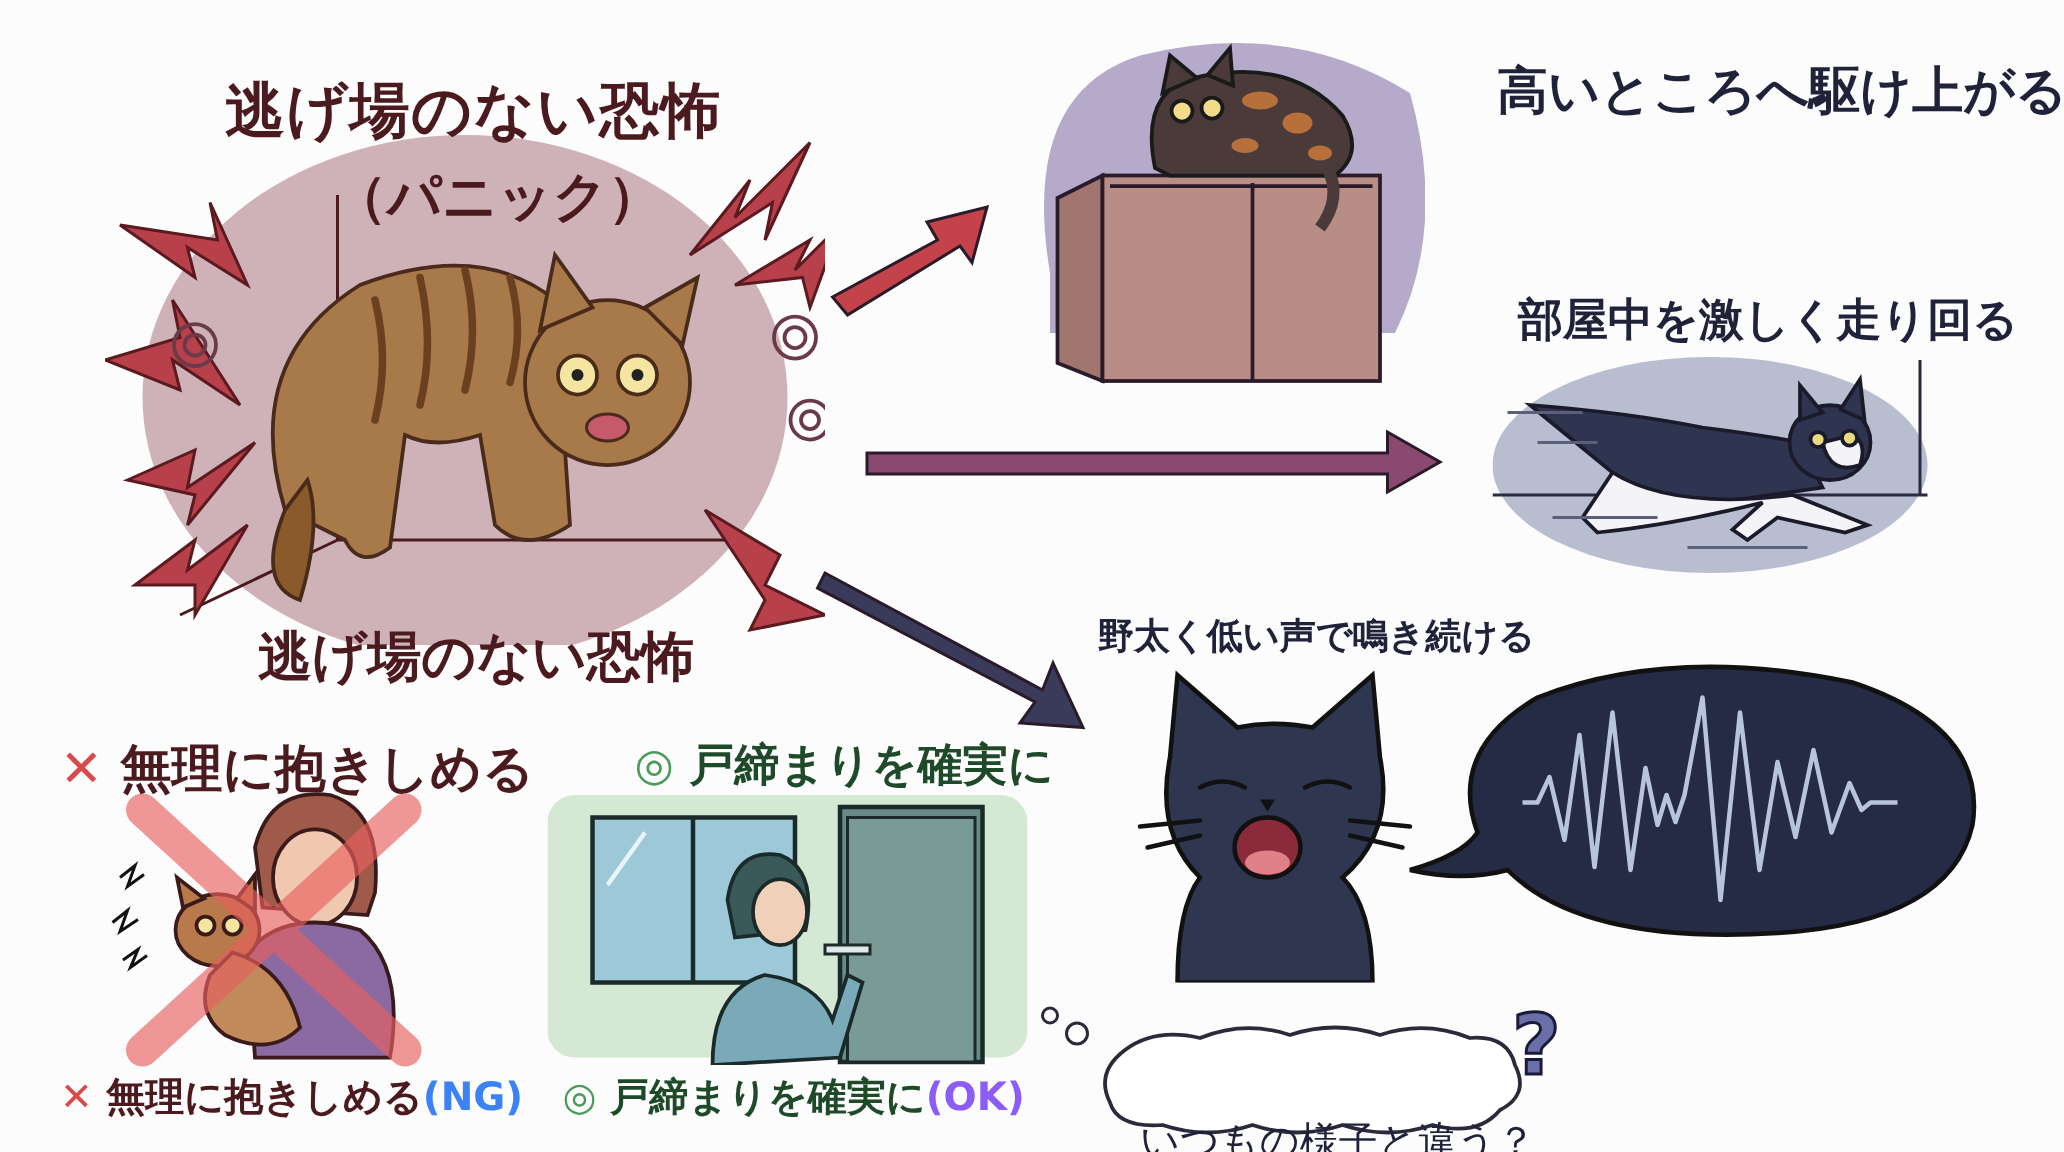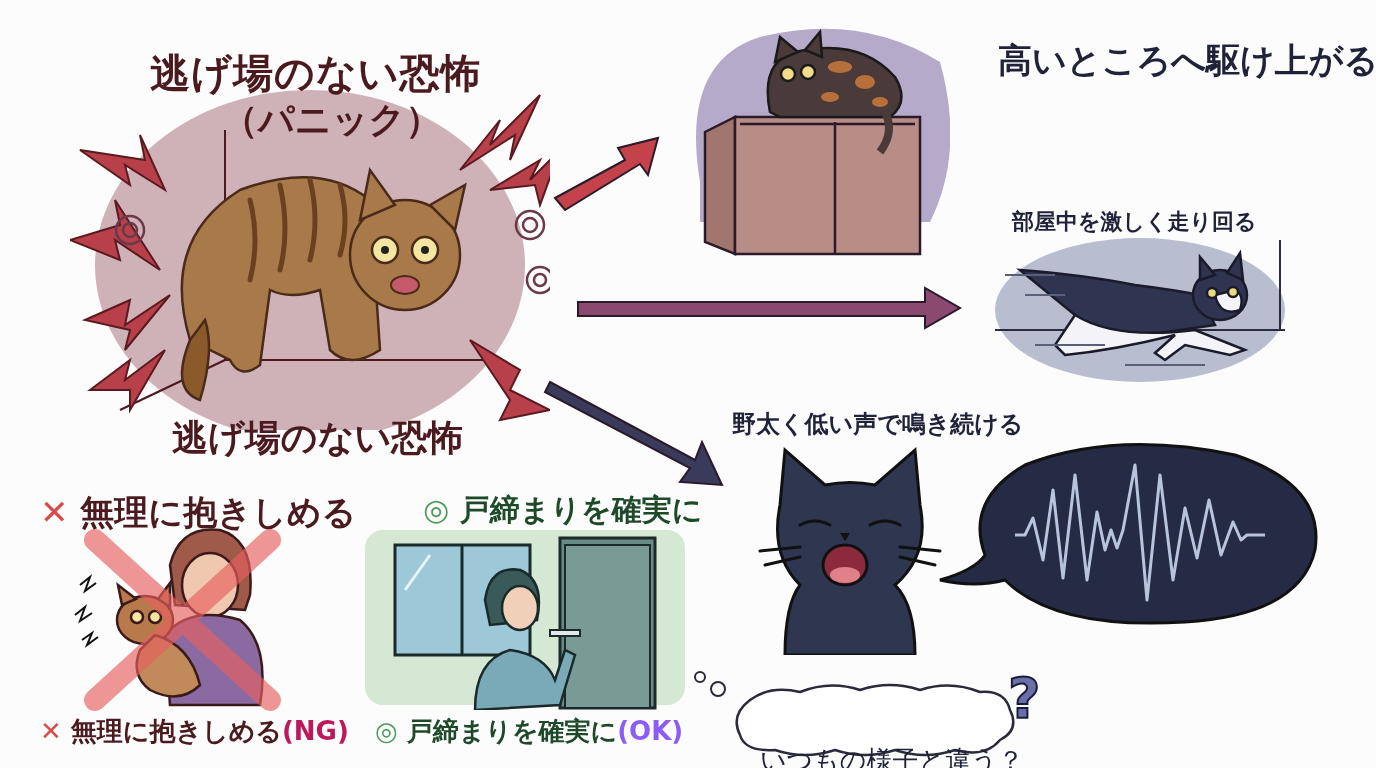--- a/index.html
+++ b/index.html
@@ -60,21 +60,21 @@
     <g stroke="#6a4020" stroke-width="5" fill="none" stroke-linecap="round">
       <path d="M180,110 Q190,150 180,190"></path>
       <path d="M210,95 Q220,140 210,180"></path>
       <path d="M240,90 Q250,130 240,170"></path>
       <path d="M270,95 Q280,130 270,165"></path>
     </g>
   </svg>
 </div>
 
 <div class="abs txt maroon" style="left:150px;top:46px;font-size:40px;letter-spacing:1px;">逃げ場のない恐怖</div>
-<div class="abs txt maroon" style="left:222px;top:96px;font-size:36px;font-family:Liberation Mono, monospace;">（パニック）</div>
+<div class="abs txt maroon" style="left:222px;top:107px;font-size:36px;font-family:Liberation Mono, monospace;">（パニック）</div>
 <div class="abs txt maroon" style="left:172px;top:414px;font-size:36px;">逃げ場のない恐怖</div>
 
 <svg class="abs" style="left:540px;top:120px;" width="440" height="380">
   <g stroke="#2a1a2a" stroke-width="2">
     <polygon points="15,78 85,40 78,28 118,18 108,55 100,44 25,90" fill="#c4424a"></polygon>
     <polygon points="38,60 38,60" fill="none"></polygon>
     <polygon points="38,182 385,182 385,168 420,188 385,208 385,196 38,196" fill="#8a4a70"></polygon>
     <polygon points="10,262 155,340 162,322 182,365 140,362 150,348 5,272" fill="#3a3a5a"></polygon>
   </g>
 </svg>
@@ -100,21 +100,21 @@
     <g fill="#b8703a">
       <ellipse cx="160" cy="45" rx="12" ry="6"></ellipse>
       <ellipse cx="185" cy="60" rx="10" ry="7"></ellipse>
       <ellipse cx="150" cy="75" rx="9" ry="5"></ellipse>
       <ellipse cx="200" cy="80" rx="8" ry="5"></ellipse>
     </g>
   </svg>
 </div>
 <div class="abs txt navy" style="left:981px;top:38px;font-size:34px;margin-left:17px;">高いところへ駆け上がる</div>
 
-<div class="abs txt navy" style="left:1012px;top:207px;font-size:22px;">部屋中を激しく走り回る</div>
+<div class="abs txt navy" style="left:1012px;top:193px;font-size:30px;">部屋中を激しく走り回る</div>
 <div class="abs" style="left:995px;top:235px;">
   <svg width="295" height="150" viewBox="0 0 295 150">
     <ellipse cx="145" cy="75" rx="145" ry="72" fill="#b8bdd0"></ellipse>
     <line x1="0" y1="95" x2="290" y2="95" stroke="#2a2a40" stroke-width="2"></line>
     <line x1="285" y1="5" x2="285" y2="95" stroke="#2a2a40" stroke-width="2"></line>
     <g stroke="#1a1a2a" stroke-width="2.5">
       <path d="M25,35 Q90,40 140,50 Q180,55 205,60 L220,90 L150,100 Q100,95 80,80 Z" fill="#2f3450"></path>
       <path d="M80,80 Q120,105 200,95 L250,115 L235,120 L190,110 L170,125 L160,118 L180,100 Q120,115 70,120 L60,110 Z" fill="#f4f4f8"></path>
       <ellipse cx="225" cy="60" rx="27" ry="25" fill="#2f3450"></ellipse>
       <polygon points="205,45 205,22 220,40" fill="#2f3450"></polygon>
@@ -184,21 +184,21 @@
     </g>
 
     <g stroke="#e86060" stroke-width="22" stroke-linecap="round" opacity="0.65">
       <line x1="25" y1="15" x2="200" y2="175"></line>
       <line x1="200" y1="15" x2="25" y2="175"></line>
     </g>
   </svg>
 </div>
 <div class="abs txt maroon" style="left:40px;top:714px;font-size:26px;">
   <span style="color:#d94b4b;">✕</span>
-  <span>無理に抱きしめる</span><span style="color:#be185d;">(NG)</span>
+  <span>無理に抱きしめる</span><span style="color:#3b82f6;">(NG)</span>
 </div>
 
 <div class="abs txt green" style="left:375px;top:490px;font-size:30px;margin-left:48px;">
   <span style="color:#4a9a5a;">◎</span>
   <span>戸締まりを確実に</span>
 </div>
 <div class="abs" style="left:365px;top:530px;">
   <svg width="320" height="180" viewBox="0 0 320 180">
     <rect x="0" y="0" width="320" height="175" rx="18" fill="#d5e8d4"></rect>
 

